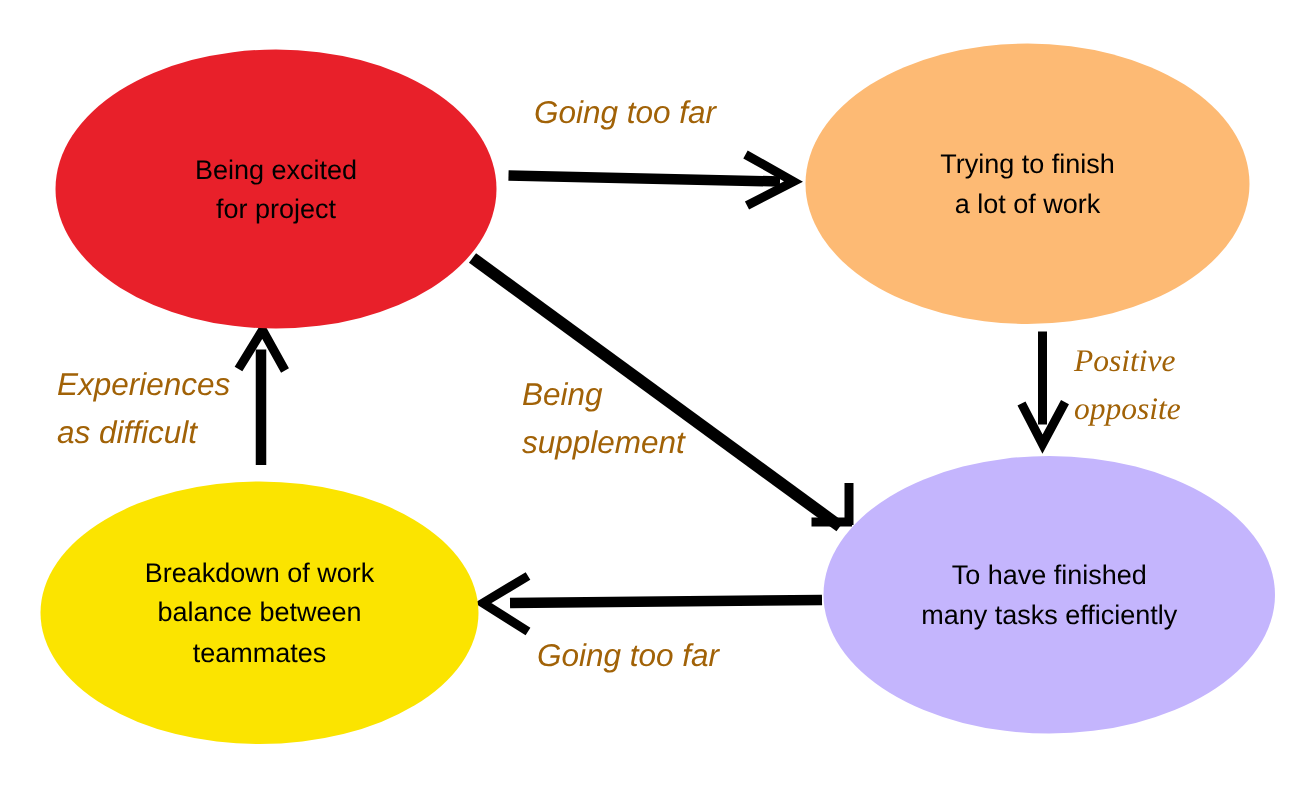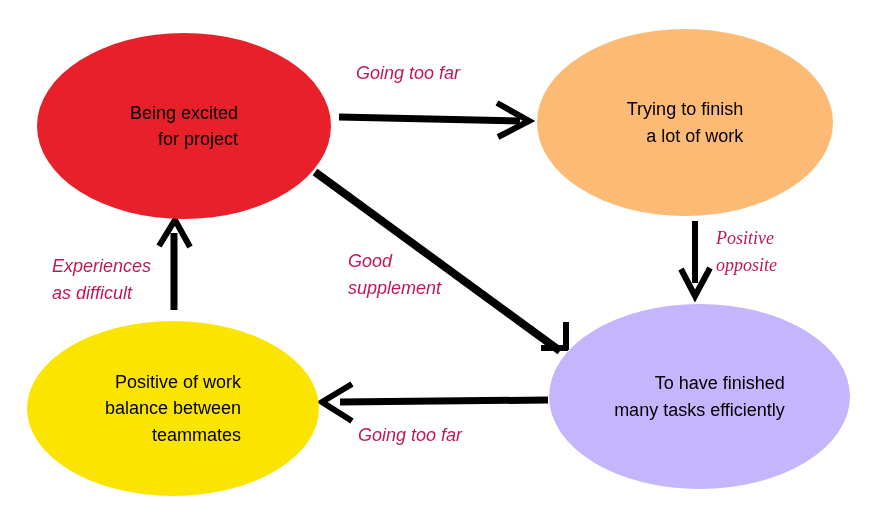--- a/index.html
+++ b/index.html
@@ -14,21 +14,21 @@
     background: #ffffff;
     overflow: hidden;
     font-family: "Liberation Sans", sans-serif;
   }
   .node {
     position: absolute;
     display: flex;
     align-items: center;
     justify-content: center;
     border-radius: 50%;
-    text-align: right;
+    text-align: center;
     box-sizing: border-box;
   }
   .node-label {
     color: #000000;
     font-size: 18px;
     line-height: 1.45;
     white-space: pre-line;
     padding: 0 12px;
   }
   #node-red   { left: 37px;  top: 33px;  width: 294px; height: 186px; background: #E8202A; }
@@ -50,31 +50,31 @@
   }
   .edge-head {
     stroke: #000000;
     fill: none;
     stroke-width: 6;
     stroke-linecap: butt;
     stroke-linejoin: miter;
   }
   .edge-label {
     position: absolute;
-    color: #be185d;
-    font-size: 18px;
+    color: #a16207;
+    font-size: 21px;
     font-style: italic;
     line-height: 1.5;
     white-space: pre-line;
     font-family: "Liberation Sans", sans-serif;
   }
   #label-top        { left: 356px; top: 60px;  }
   #label-right      { left: 716px; top: 225px; font-family: Liberation Serif, serif; }
   #label-diagonal   { left: 348px; top: 248px; }
-  #label-left       { left: 52px;  top: 241px; margin-top: 12px; }
+  #label-left       { left: 38px;  top: 241px; }
   #label-bottom     { left: 358px; top: 422px; }
 </style>
 </head>
 <body>
 
 <div id="canvas" style="background: rgb(255, 255, 255);">
 
   <svg id="edges" viewBox="0 0 870 525">
 
     <g>
@@ -108,36 +108,36 @@
     <span class="node-label">Being excited
 for project</span>
   </div>
 
   <div class="node" id="node-green" style="background: #fdba74;">
     <span class="node-label">Trying to finish
 a lot of work</span>
   </div>
 
   <div class="node" id="node-yellow" style="background: rgb(251, 228, 0);">
-    <span class="node-label">Positive of work
+    <span class="node-label">Breakdown of work
 balance between
 teammates</span>
   </div>
 
   <div class="node" id="node-blue" style="background: #c4b5fd;">
     <span class="node-label">To have finished
 many tasks efficiently</span>
   </div>
 
   <div class="edge-label" id="label-top">Going too far</div>
 
   <div class="edge-label" id="label-right">Positive
 opposite</div>
 
-  <div class="edge-label" id="label-diagonal">Good
+  <div class="edge-label" id="label-diagonal">Being
 supplement</div>
 
   <div class="edge-label" id="label-bottom">Going too far</div>
 
   <div class="edge-label" id="label-left">Experiences
 as difficult</div>
 
 </div>
 
 </body></html>

